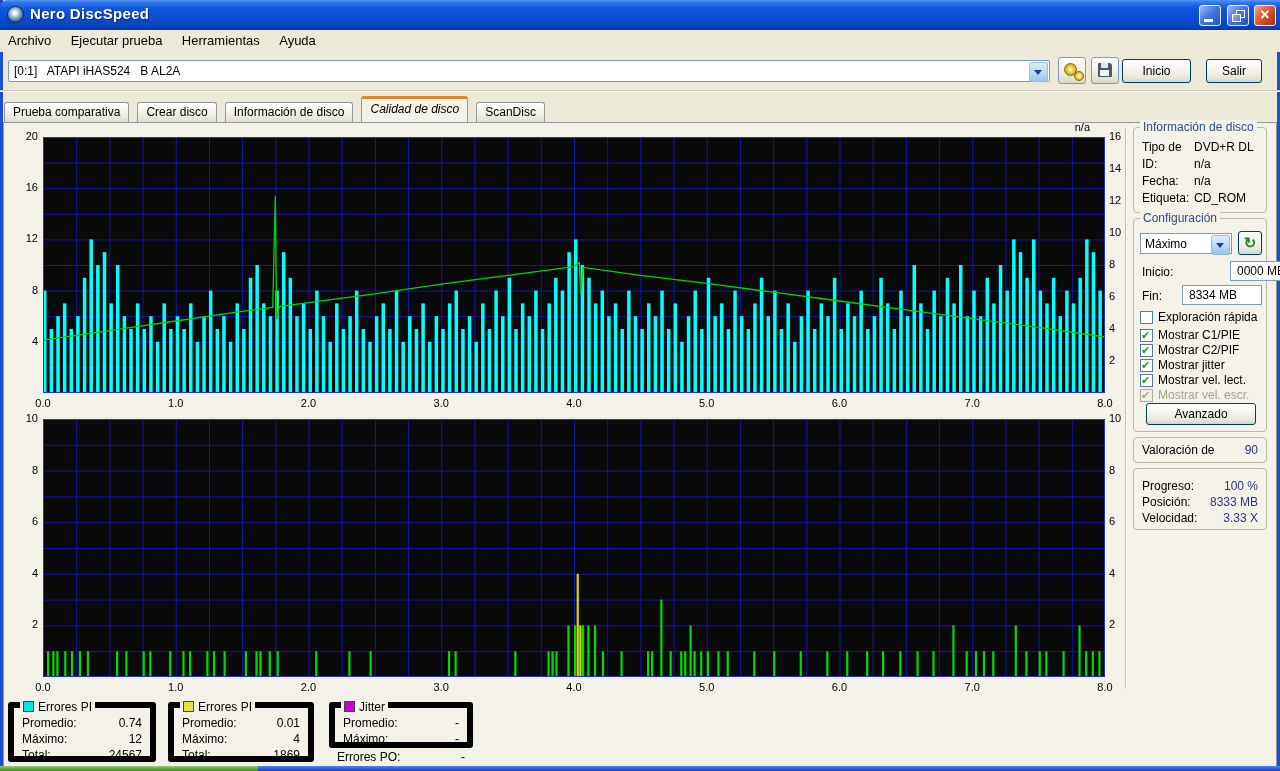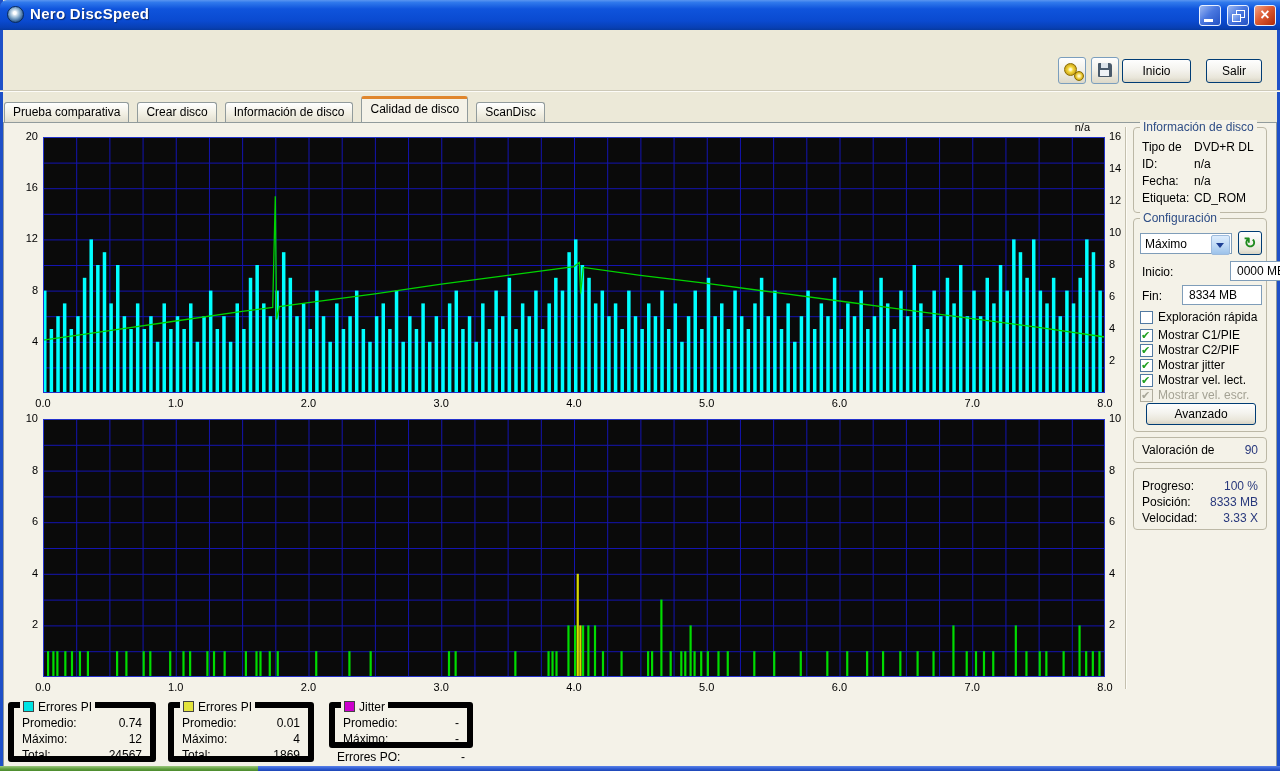--- a/index.html
+++ b/index.html
@@ -43,21 +43,21 @@
   .btn{background:linear-gradient(180deg,#fefefe 0%,#f4f3ee 45%,#e9e6da 80%,#d8d4c4 100%);
     border:1px solid #003c74;border-radius:3px;text-align:center;font-size:12px;box-sizing:border-box;cursor:default;}
   #btn-inicio{position:absolute;left:1122px;top:59px;width:69px;height:24px;line-height:22px;}
   #btn-salir{position:absolute;left:1206px;top:59px;width:56px;height:24px;line-height:22px;}
   .sep{position:absolute;left:0;top:90px;width:1280px;height:0;border-top:1px solid #cdc9b8;border-bottom:1px solid #fdfcf8;}
   
   .tabs{position:absolute;left:4px;top:100px;height:22px;display:flex;align-items:flex-end;z-index:3;}
   .tab{height:19px;line-height:18px;padding:0 8px;margin-right:8px;font-size:12px;
     border:1px solid #919b9c;border-bottom:none;border-radius:3px 3px 0 0;
     background:linear-gradient(180deg,#ffffff,#f2f0e4 55%,#e2dfd0);cursor:default;}
-  .tab.active{height:23px;line-height:21px;background:#f4f2e8;border-top:3px solid #e0862c;position:relative;}
+  .tab.active{height:23px;line-height:21px;background:#f4f2e8;border-top:3px solid #e0862c;position:relative;font-style:italic;}
   
   .page{position:absolute;left:3px;top:122px;width:1274px;height:646px;background:#f4f2e8;
     border:1px solid #919b9c;box-sizing:border-box;}
   .tick{position:absolute;font-size:11px;color:#000;height:13px;line-height:13px;}
   .na-label{position:absolute;left:1040px;top:121px;width:50px;text-align:right;font-size:11px;}
   .vdivider{position:absolute;left:1125px;top:127px;width:1px;height:562px;background:#c4c0ae;border-right:1px solid #fdfcf6;}
   
   .group{position:absolute;border:1px solid #bcb8a6;border-radius:4px;box-sizing:border-box;}
   .gtitle{position:absolute;top:-8px;left:6px;background:#f4f2e8;padding:0 3px;font-size:12px;color:#2e4d86;}
   .irow{position:absolute;left:8px;right:6px;height:15px;font-size:12px;}
@@ -99,21 +99,31 @@
 <div id="app">
 
   <div class="titlebar">
     <div class="appicon"></div>
     <div class="apptitle">Nero DiscSpeed</div>
     <div class="wbtn minb" style="left:1199px;"></div>
     <div class="wbtn resb" style="left:1227px;"></div>
     <div class="wbtn closeb" style="left:1254px;"></div>
   </div>
 
-
+  <div class="menubar">
+    <span class="menuitem">Archivo</span>
+    <span class="menuitem">Ejecutar prueba</span>
+    <span class="menuitem">Herramientas</span>
+    <span class="menuitem">Ayuda</span>
+  </div>
+
+  <div class="combo">
+    <div class="text">[0:1]   ATAPI iHAS524   B AL2A</div>
+    <div class="dropbtn"></div>
+  </div>
   <div class="tbtn" style="left:1058px;">
     <span class="disc-ic"></span>
   </div>
   <div class="tbtn" style="left:1091px;">
     <span class="floppy-ic"></span>
   </div>
   <div class="btn" id="btn-inicio">Inicio</div>
   <div class="btn" id="btn-salir">Salir</div>
   <div class="sep"></div>
 

